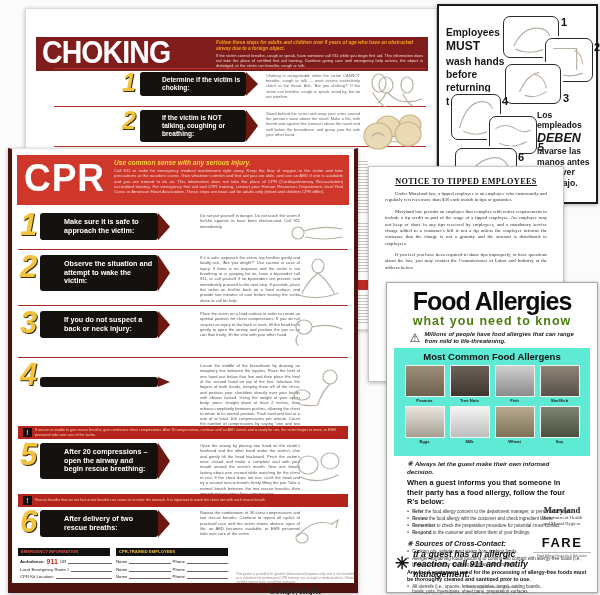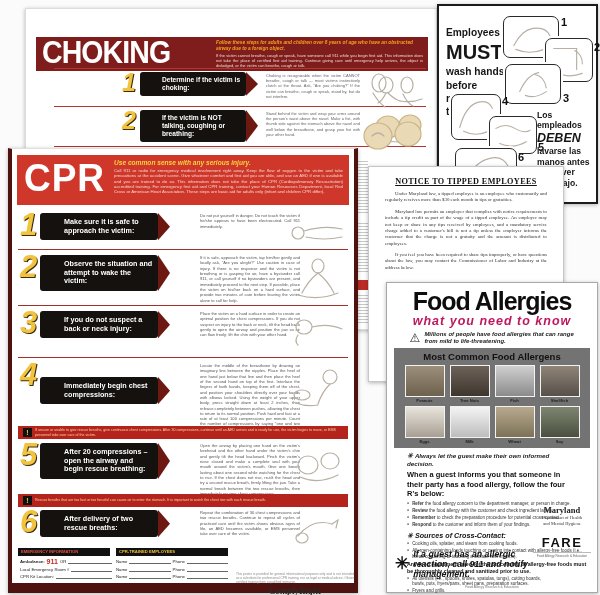--- a/index.html
+++ b/index.html
@@ -24,21 +24,21 @@
   .chk-illo { position:absolute; left:344px; top:2px; width:56px; height:32px; }
   .sk path, .sk ellipse { stroke:#b9b0a4; fill:none; stroke-width:1.2; stroke-linecap:round; }
   .sk .tan { fill:#ead9b5; stroke:#c9b58a; }
   .chk-lines { position:absolute; width:20px; background:repeating-linear-gradient(#a9a9a9 0 1px, transparent 1px 3px); opacity:.65; }
   .chk-minibar { position:absolute; left:320px; top:271px; width:26px; height:10px; background:#bf2b26; }
 
   
   #wash { left:437px; top:4px; width:161px; height:200px; border:2px solid #1c1c1c; z-index:2; }
   .wash-en { position:absolute; left:7px; top:20px; width:64px; color:#161616; font-weight:bold; }
   .wash-en div { font-size:10.2px; line-height:1.3; }
-  .wash-en .big { font-size:20px; }
+  .wash-en .big { font-size:12px; }
   .wash-es { position:absolute; left:98px; top:104px; width:60px; color:#161616; font-weight:bold; }
   .wash-es div { font-size:8.6px; line-height:1.22; }
   .wash-es .big { font-size:12.5px;font-style:italic; }
   .wimg { position:absolute; background:#fff; border:1.5px solid #2a2a2a; border-radius:7px; box-shadow:0 0 0 2px #fff; }
   .wnum { position:absolute; font-weight:bold; font-size:11px; color:#111; }
   .wimg svg { width:100%; height:100%; }
 
   
   #notice { left:368px; top:166px; width:196px; height:216px; border:1px solid #c7c7c7; z-index:3; font-family:"Liberation Serif", serif; }
   .not-title { margin-top:10px; text-align:center; font-weight:bold; font-size:8.2px; letter-spacing:.4px; text-decoration:underline; color:#111; }
@@ -70,25 +70,25 @@
   .frow b { font-size:4.3px; }
   .bl { border-bottom:.6px solid #666; height:4px; flex:1; }
   .n911 { color:#c32a22; font-weight:bold; font-size:7px; line-height:5px; }
   .cpr-foot { position:absolute; left:224px; top:423px; width:118px; }
   .cpr-note { font-size:3.2px; color:#8a8a8a; line-height:1.3; text-align:justify; }
   .cpr-brand { margin-top:2px; text-align:center; font-family:"Liberation Serif", serif; font-style:italic; font-weight:bold; font-size:9.5px; color:#2b2b2b; }
 
   
   #food { left:386px; top:282px; width:212px; height:311px; border:1px solid #a8a8a8; z-index:5; }
   .fa-title { margin-top:4px; text-align:center; font-weight:bold; font-size:25px; letter-spacing:-1px; color:#0d0d0d; }
-  .fa-sub { text-align:center; font-weight:bold; font-style:italic; font-size:12.5px; letter-spacing:1px; color:#be185d; margin-top:-2px; }
+  .fa-sub { text-align:center; font-weight:bold; font-size:12.5px; letter-spacing:1px; color:#4d7c0f; margin-top:-2px; }
   .fa-warn { display:flex; align-items:center; justify-content:center; gap:4px; margin:3px 14px 0; }
   .fa-warn-icon { font-size:12px; color:#111; flex:none; }
   .fa-warn-txt { font-weight:bold; font-style:italic; font-size:6px; line-height:1.2; color:#222; width:150px; }
-  .fa-panel { margin:3px 7px 0; background:#737373; padding:3px 3px 4px; }
+  .fa-panel { margin:3px 7px 0; background:#5eead4; padding:3px 3px 12px; }
   .fa-panel-title { text-align:center; font-weight:bold; font-size:9.5px; color:#111; margin-bottom:3px; }
   .fgrid { display:flex; justify-content:center; gap:5px; margin-top:3px; }
   .fcell { width:40px; }
   .ftile { height:32px; border:1px solid #f2f2f2; }
   .flabel { text-align:center; font-weight:bold; font-size:4.2px; color:#222; margin-top:1px; }
   .fa-flow { padding:0 20px; }
   .fa-star { font-weight:bold; font-size:7px; margin-right:2px; }
   .fa-guest { margin-top:4px; font-weight:bold; font-style:italic; font-size:6.2px; color:#222; }
   .fa-rhead { margin:3px 0 2px; font-weight:bold; font-size:7.5px; line-height:1.25; color:#111; }
   .fa-bullet { display:flex; gap:3px; margin-top:1.5px; font-size:4.5px; color:#333; line-height:1.25; }
@@ -277,21 +277,21 @@
       <svg class="sk cpr-illo" viewBox="0 0 58 34">
         <ellipse cx="16" cy="14" rx="8" ry="7"></ellipse>
           <path d="M24 14 q16 -4 30 2"></path>
           <path d="M10 22 q-4 6 0 10"></path>
       </svg>
     </div>
     <div class="cpr-sep" style="top:208px"></div>
 
     <div class="cpr-row" style="top:212px">
       <span class="cpr-num">4</span>
-      <div class="cpr-badge" style="top:16px"><span>Immediately begin chest compressions:</span><span class="badge-arrow"></span></div>
+      <div class="cpr-badge" style="top:16px"><span class="badge-arrow"></span></div>
       <div class="cpr-body">Locate the middle of the breastbone by drawing an imaginary line between the nipples. Place the heel of one hand just below that line and then place the heel of the second hand on top of the first. Interlace the fingers of both hands, keeping them off of the chest, and position your shoulders directly over your hands with elbows locked. Using the weight of your upper body, press straight down at least 2 inches, then release completely between pushes, allowing the chest to return to its normal position. Push hard and fast at a rate of at least 100 compressions per minute. Count the number of compressions by saying “one and two and three...” Push hard and push fast until 30 compressions are reached.</div>
       <svg class="sk cpr-illo" style="height:48px" viewBox="0 0 58 48">
         <ellipse cx="42" cy="12" rx="7" ry="7"></ellipse>
           <path d="M42 19 q-8 8 -12 20"></path>
           <path d="M30 40 q-12 2 -22 -2"></path>
           <ellipse cx="14" cy="30" rx="8" ry="5"></ellipse>
       </svg>
     </div>
     <div class="cpr-warn" style="top:277px">
       <span class="warn-ex">!</span>

